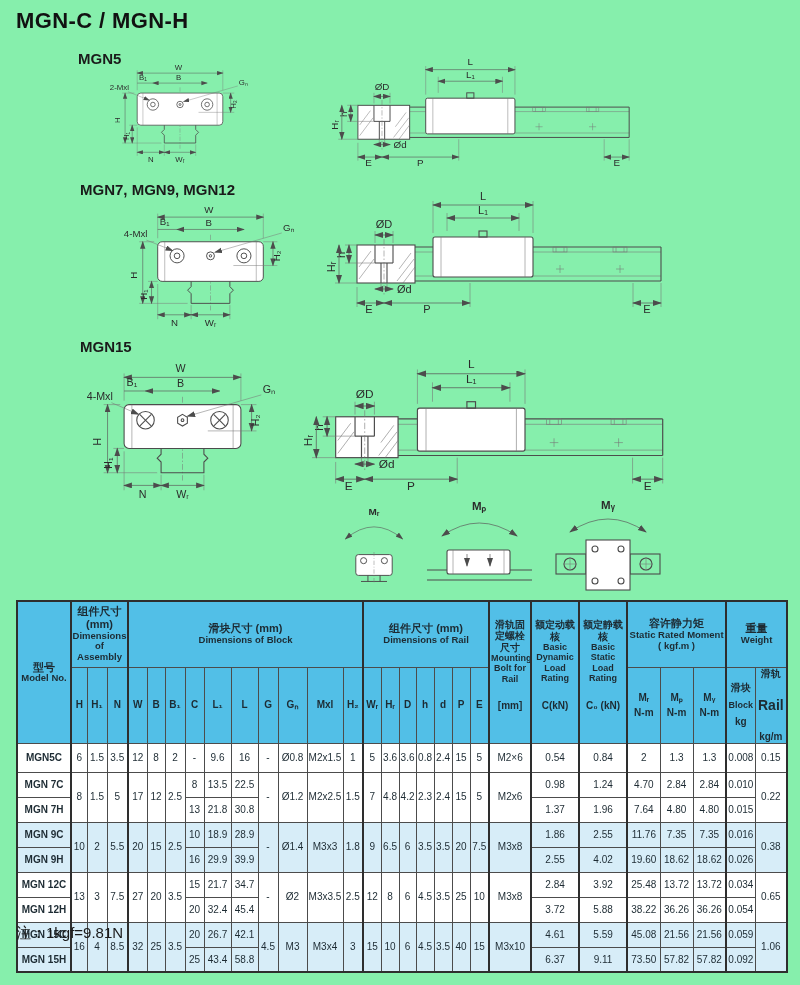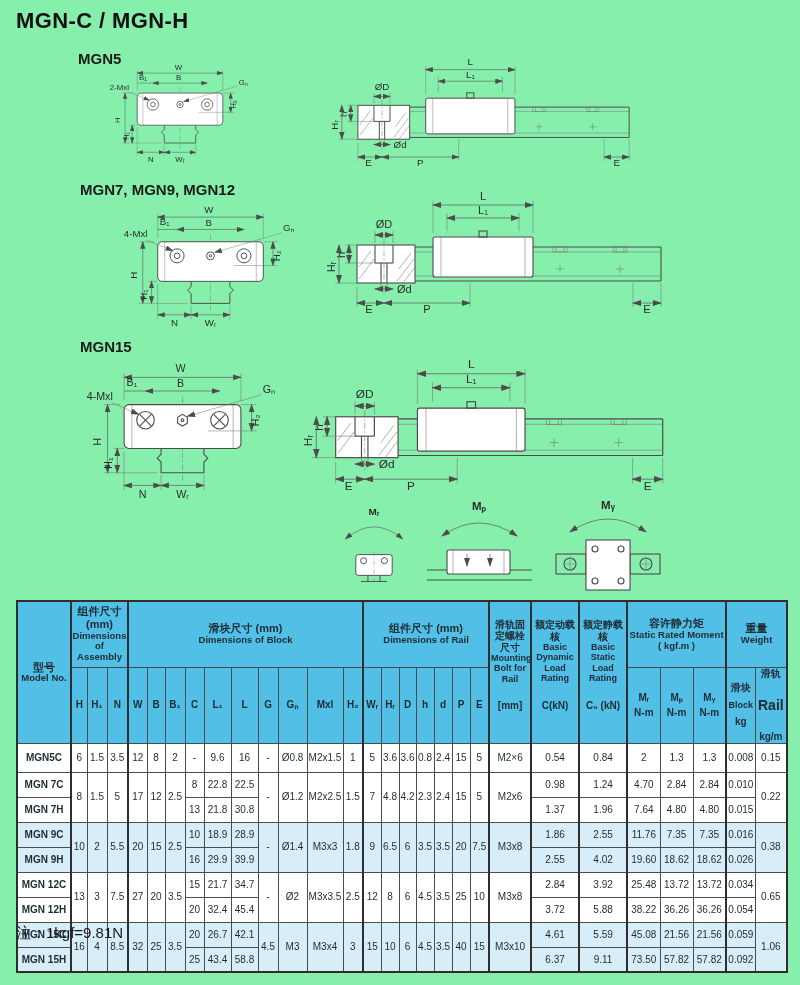--- a/index.html
+++ b/index.html
@@ -658,21 +658,21 @@
       </tr>
       <tr>
         <td class="model">MGN 7C</td>
         <td rowspan="2" class="gb">8</td>
         <td rowspan="2">1.5</td>
         <td rowspan="2">5</td>
         <td rowspan="2" class="gb">17</td>
         <td rowspan="2">12</td>
         <td rowspan="2">2.5</td>
         <td>8</td>
-        <td>22.8</td>
+        <td>13.5</td>
         <td>22.5</td>
         <td rowspan="2">-</td>
         <td rowspan="2">Ø1.2</td>
         <td rowspan="2">M2x2.5</td>
         <td rowspan="2">1.5</td>
         <td rowspan="2" class="gb">7</td>
         <td rowspan="2">4.8</td>
         <td rowspan="2">4.2</td>
         <td rowspan="2">2.3</td>
         <td rowspan="2">2.4</td>

